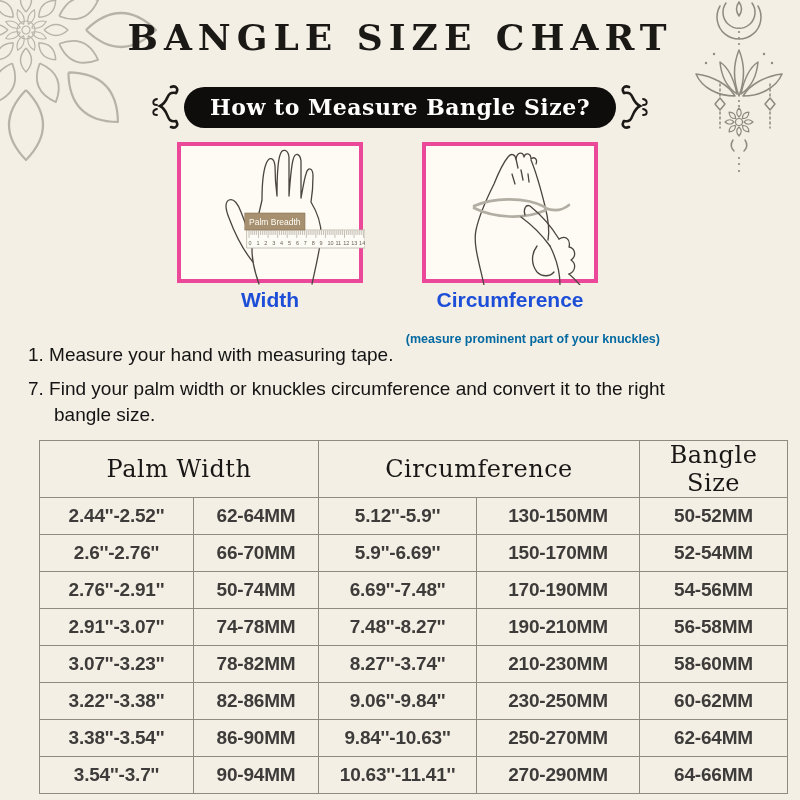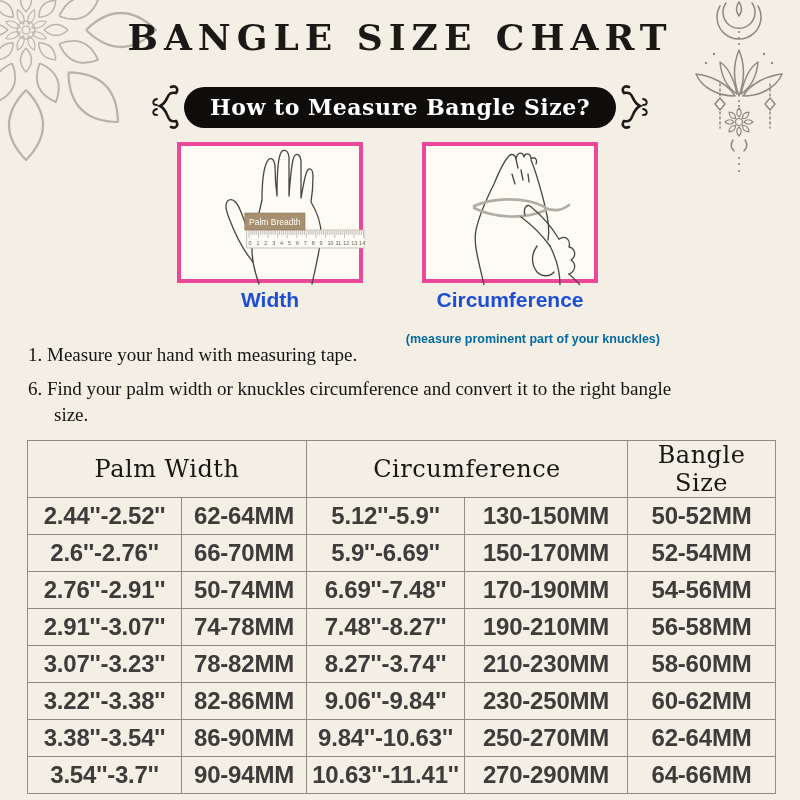--- a/index.html
+++ b/index.html
@@ -54,38 +54,38 @@
     text-align:right; font-weight:700; font-size:12.5px; color:#0369a1;margin-top:20px;
   }
 
   
   .instructions {
     position:absolute; left:28px; top:342px; width:672px;
     list-style:none;
   }
   .instructions li {
     font-size:19px; color:#141414; line-height:1.4;
-    padding-left:26px; text-indent:-26px; margin-bottom:7px;font-family:Liberation Serif, serif;
+    padding-left:26px; text-indent:-26px; margin-bottom:7px;
   }
 
   
   table.size-table {
-    position:absolute; left:27px; top:440px; width:749px;
+    position:absolute; left:39px; top:440px; width:749px;
     border-collapse:collapse; table-layout:fixed;
   }
   table.size-table th, table.size-table td {
     border:1px solid #8f8b82; text-align:center; vertical-align:middle;
   }
   table.size-table th {
     height:46px;
     font-family:"DejaVu Serif","Liberation Serif",serif;
     font-weight:500; font-size:24px; color:#181715; letter-spacing:0.5px;
   }
   table.size-table td {
-    height:37px; font-weight:700; font-size:24px; color:#3d3c3a;
+    height:37px; font-weight:700; font-size:19px; color:#3d3c3a;
     letter-spacing:-0.2px;
   }
   svg text.rulernum { font-family:"Liberation Sans",sans-serif; font-size:5.5px; fill:#6b6358; }
   svg text.tapelabel { font-family:"Liberation Sans",sans-serif; font-size:8.5px; fill:#fffdf6; }
 </style>
 </head>
 <body>
 
 <div class="canvas">
 
@@ -338,21 +338,21 @@
       <path d="M111,100 C105,108 105,118 111,126 C116,131 124,131 128,126"></path>
     </svg>
   </div>
 
   <div class="caption width">Width</div>
   <div class="caption circ">Circumference</div>
   <div class="caption-note">(measure prominent part of your knuckles)</div>
 
   <ol class="instructions">
       <li>1. Measure your hand with measuring tape.</li>
-      <li>6. Find your palm width or knuckles circumference and convert it to the right bangle size.</li>
+      <li>7. Find your palm width or knuckles circumference and convert it to the right bangle size.</li>
     </ol>
 
   <table class="size-table">
     <colgroup>
       <col style="width:154px">
         <col style="width:125px">
         <col style="width:158px">
         <col style="width:163px">
         <col style="width:148px">
     </colgroup>

